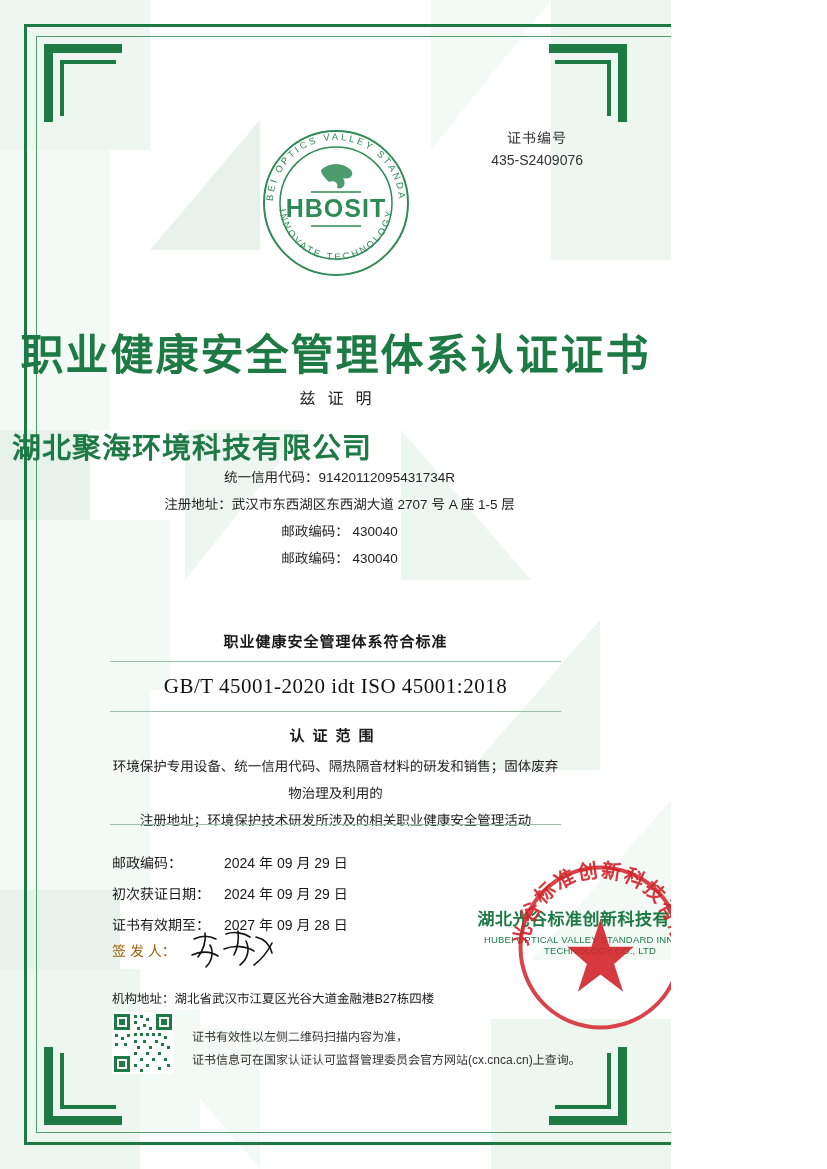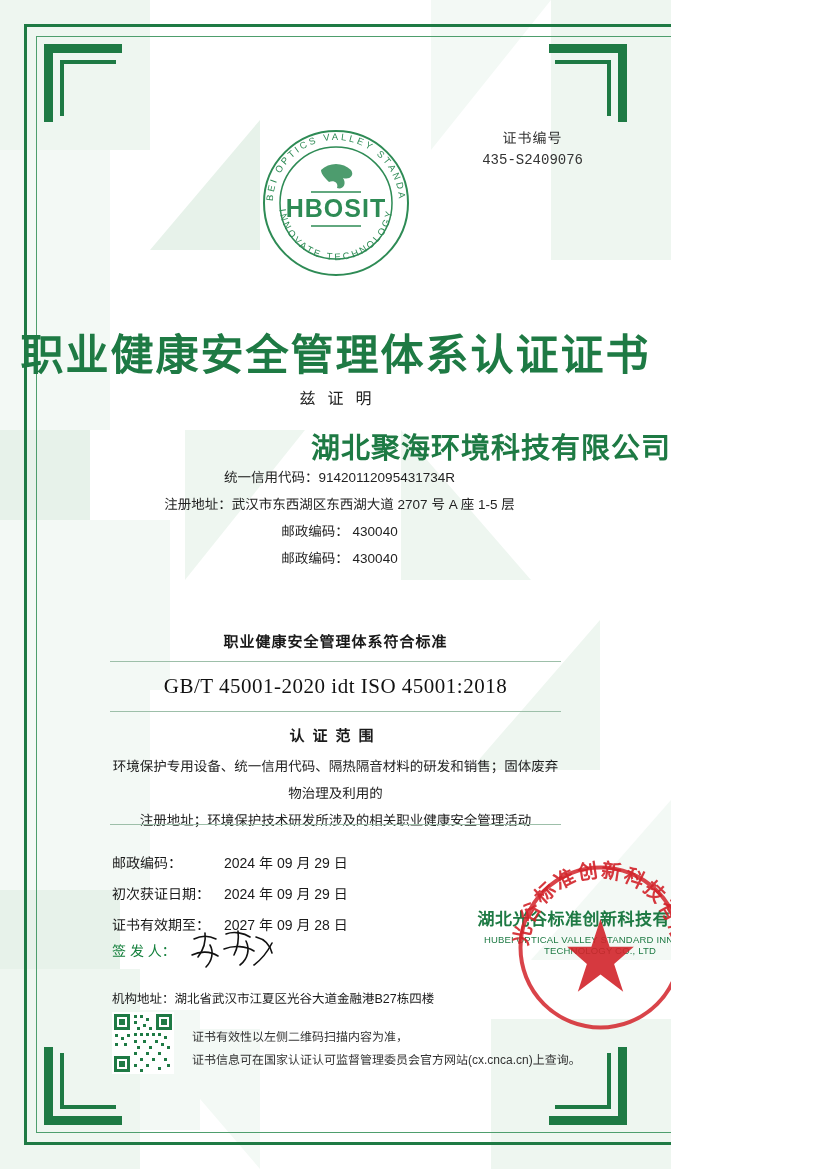--- a/index.html
+++ b/index.html
@@ -98,21 +98,21 @@
   }
   .cert-no {
     position: absolute;
     right: 88px;
     top: 128px;
     text-align: center;
     color: #333;
     line-height: 1.55;
   }
   .cert-no .lbl { font-size: 14px; letter-spacing: 1px; }
-  .cert-no .val { font-size: 14px; font-family: Liberation Mono, monospace; }
+  .cert-no .val { font-size: 14px; font-family: Liberation Sans, sans-serif; }
 
   .logo {
     position: absolute;
     left: 50%;
     top: 118px;
     transform: translateX(-50%);
     width: 170px; height: 170px;
   }
 
   .title {
@@ -133,21 +133,21 @@
     text-align: center;
     font-size: 16px;
     letter-spacing: 12px;
     color: #222;
     padding-left: 12px;
   }
   .company {
     position: absolute;
     left: 12px; right: 0;
     top: 424px;
-    text-align: right;
+    text-align: left;
     font-size: 29px;
     font-weight: bold;
     color: #1e7a44;
     letter-spacing: 1px;
     font-family: "DejaVu Sans", "Liberation Sans", sans-serif;
   }
   .info-lines {
     position: absolute;
     left: 0; right: 0;
     top: 464px;
@@ -215,21 +215,21 @@
   }
   .dates .row { white-space: nowrap; }
   .dates .k { display: inline-block; width: 112px; }
   .dates .v { font-family: "Liberation Sans", sans-serif; }
 
   .signer {
     position: absolute;
     left: 112px;
     top: 940px;
     font-size: 14px;
-    color: #15803d;
+    color: #a16207;
   }
   .sig-img {
     position: absolute;
     left: 188px;
     top: 925px;
     width: 90px;
     height: 46px;
   }
 
   .issuer {

